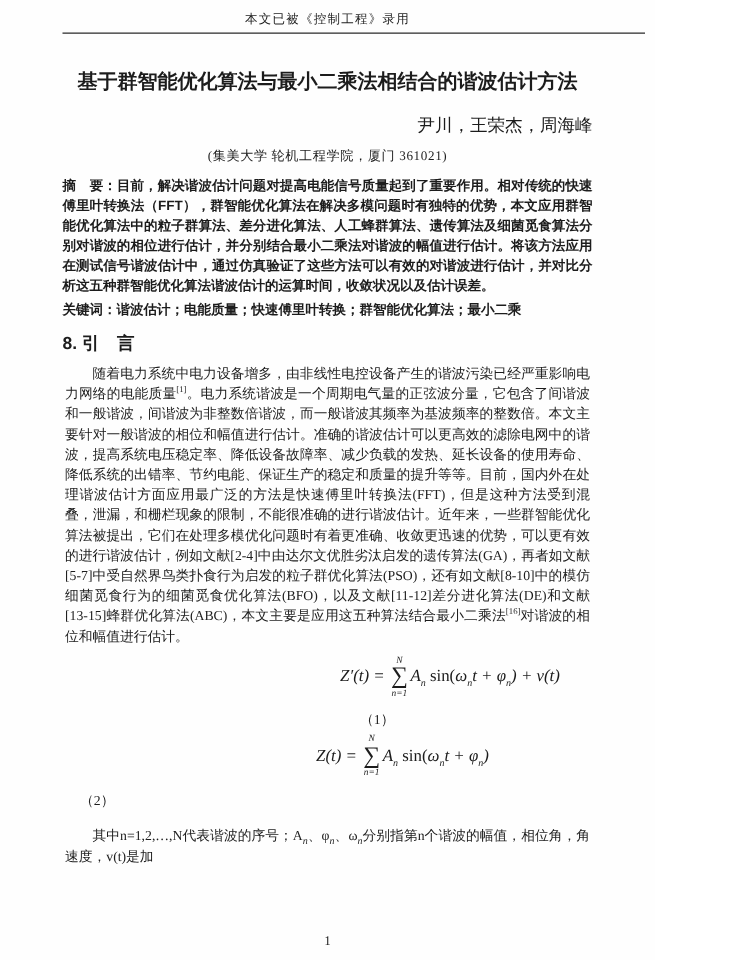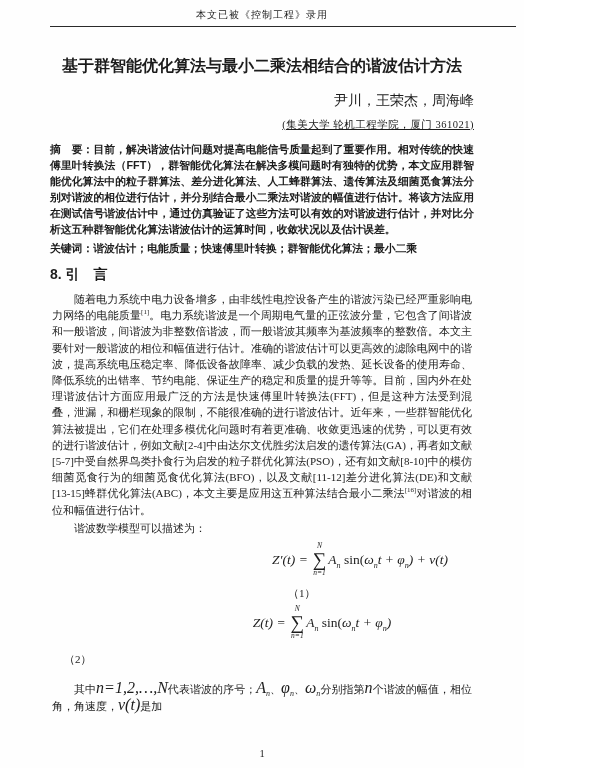--- a/index.html
+++ b/index.html
@@ -10,21 +10,21 @@
     font-family:"Liberation Serif","DejaVu Serif",serif;
   }
   .header-note { text-align:center; font-size:10px; letter-spacing:1px; }
   .header-rule { border:none; border-top:1.2px solid #2a2a2a; width:466px; margin:4px auto 0; }
   .title {
     font-family:"Liberation Sans","DejaVu Sans",sans-serif;
     font-weight:bold; font-size:16px; line-height:33px;
     text-align:center; margin:22px auto 0; max-width:474px;
   }
   .authors { text-align:right; font-size:14px; margin-top:10px; }
-  .affiliation { text-align:right; font-size:10.5px; margin-top:8px; letter-spacing:0.5px;text-decoration:underline; }
+  .affiliation { text-align:center; font-size:10.5px; margin-top:8px; letter-spacing:0.5px; }
   .abstract, .keywords {
     font-family:"Liberation Sans","DejaVu Sans",sans-serif;
     font-weight:bold; font-size:10.8px; line-height:16px;
     text-align:justify; margin:9px 0 0 0;
   }
   .keywords { margin-top:3px; }
   .section-heading {
     font-family:"Liberation Sans","DejaVu Sans",sans-serif;
     font-weight:bold; font-size:14px; margin:10px 0 7px 0;
   }
@@ -39,21 +39,21 @@
   .eq1-row { padding-left:196px; }
   .eq2-row { padding-left:120px; margin-top:4px; }
   .sum { display:inline-flex; flex-direction:column; align-items:center; margin:0 2px 0 5px; }
   .sum-limit { font-size:7.5px; line-height:1.15; font-style:italic; }
   .sigma { font-size:19px; line-height:0.95; font-style:normal; }
   sub.var { font-size:8px; font-style:italic; line-height:0; }
   .eq-number { font-size:11px; }
   .eq-number-1 { margin:9px 0 0 238px; }
   .eq-number-2 { margin:11px 0 0 14px; }
   .symbols { margin-top:13px; }
-  .mi { font-style:italic; font-size:16px; }
+  .mi { font-size:11px; }
   .page-number { position:absolute; bottom:9px; left:0; right:0; text-align:center; font-size:10.5px; }
 </style>
 </head>
 <body>
 
 <div class="page">
 
   <div class="header-note">本文已被《控制工程》录用</div>
   <hr class="header-rule">
 
@@ -63,21 +63,20 @@
 
   <p class="abstract"><span>摘　要：</span><span>目前，解决谐波估计问题对提高电能信号质量起到了重要作用。相对传统的快速傅里叶转换法（FFT），群智能优化算法在解决多模问题时有独特的优势，本文应用群智能优化算法中的粒子群算法、差分进化算法、人工蜂群算法、遗传算法及细菌觅食算法分别对谐波的相位进行估计，并分别结合最小二乘法对谐波的幅值进行估计。将该方法应用在测试信号谐波估计中，通过仿真验证了这些方法可以有效的对谐波进行估计，并对比分析这五种群智能优化算法谐波估计的运算时间，收敛状况以及估计误差。</span></p>
 
   <p class="keywords"><span>关键词：</span><span>谐波估计；电能质量；快速傅里叶转换；群智能优化算法；最小二乘</span></p>
 
   <div class="section-heading">8. 引　言</div>
 
   <p class="body-text indent"><span>随着电力系统中电力设备增多，由非线性电控设备产生的谐波污染已经严重影响电力网络的电能质量</span><sup class="ref">[1]</sup><span>。电力系统谐波是一个周期电气量的正弦波分量，它包含了间谐波和一般谐波，间谐波为非整数倍谐波，而一般谐波其频率为基波频率的整数倍。本文主要针对一般谐波的相位和幅值进行估计。准确的谐波估计可以更高效的滤除电网中的谐波，提高系统电压稳定率、降低设备故障率、减少负载的发热、延长设备的使用寿命、降低系统的出错率、节约电能、保证生产的稳定和质量的提升等等。目前，国内外在处理谐波估计方面应用最广泛的方法是快速傅里叶转换法(FFT)，但是这种方法受到混叠，泄漏，和栅栏现象的限制，不能很准确的进行谐波估计。近年来，一些群智能优化算法被提出，它们在处理多模优化问题时有着更准确、收敛更迅速的优势，可以更有效的进行谐波估计，例如文献[2-4]中由达尔文优胜劣汰启发的遗传算法(GA)，再者如文献[5-7]中受自然界鸟类扑食行为启发的粒子群优化算法(PSO)，还有如文献[8-10]中的模仿细菌觅食行为的细菌觅食优化算法(BFO)，以及文献[11-12]差分进化算法(DE)和文献[13-15]蜂群优化算法(ABC)，本文主要是应用这五种算法结合最小二乘法</span><sup class="ref">[16]</sup><span>对谐波的相位和幅值进行估计。</span></p>
 
 
-  <p class="body-text indent">谐波数学模型可以描述为：</p>
 
   <div class="eq-row eq1-row">
     <span>Z′(t) =</span>
     <span class="sum">
         <span class="sum-limit">N</span>
         <span class="sigma">∑</span>
         <span class="sum-limit">n=1</span>
       </span>
     <span><span>A</span><sub class="var">n</sub><span class="up"> sin(</span><span>ω</span><sub class="var">n</sub><span>t + φ</span><sub class="var">n</sub><span>)</span><span> + v(t)</span></span>
   </div>

